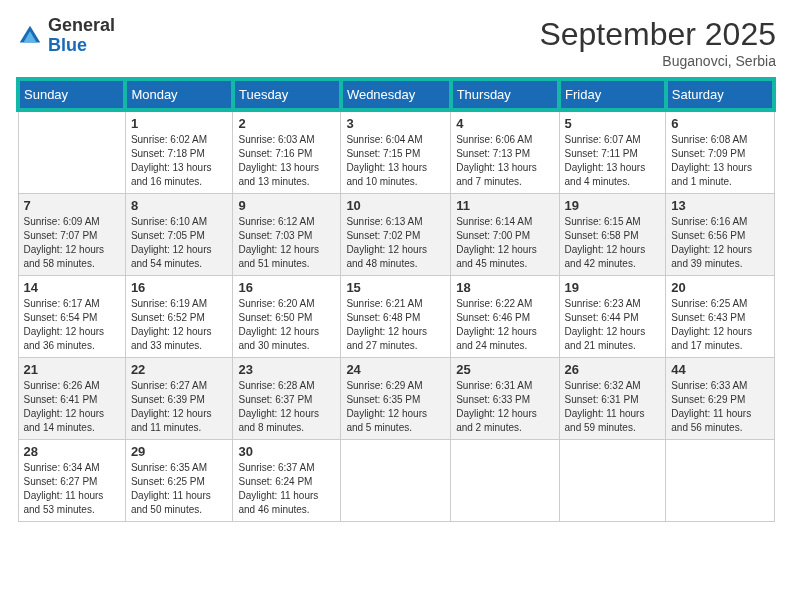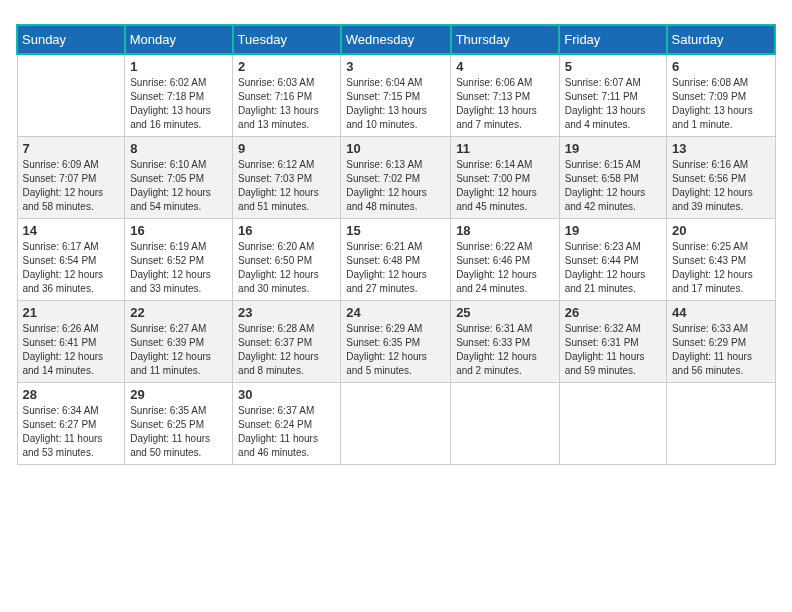--- a/index.html
+++ b/index.html
@@ -57,21 +57,21 @@
       border-collapse: collapse;
       font-size: 11px;
     }
     thead tr th {
       background-color: #1a6bb5;
       color: #fff;
       padding: 6px 4px;
       text-align: left;
       font-size: 13px;
       font-weight: normal;
-      border: 2px solid #14b8a6;
+      border: 4px solid #14b8a6;
     }
     tbody tr td {
       border: 1px solid #ccc;
       padding: 4px 5px;
       vertical-align: top;
       height: 80px;
       width: 113px;
     }
     .day-number {
       font-size: 13px;
@@ -95,20 +95,34 @@
       background-color: #f2f2f2;
     }
     .empty-cell {
       background-color: inherit !important;
     }
   </style>
 </head>
 <body>
 
 <div class="header">
+  <div class="logo">
+    <svg class="logo-icon" viewBox="0 0 30 30">
+      <polygon points="15,4 26,22 4,22" fill="#1a6bb5"></polygon>
+      <polygon points="15,10 22,22 8,22" fill="#5bb3e8"></polygon>
+    </svg>
+    <div class="logo-text">
+      <span class="logo-general">General</span>
+      <span class="logo-blue">Blue</span>
+    </div>
+  </div>
+  <div class="title-block">
+    <div class="calendar-title">September 2025</div>
+    <div class="calendar-subtitle">Buganovci, Serbia</div>
+  </div>
 </div>
 
 <table>
   <thead>
     <tr>
       <th>Sunday</th>
       <th>Monday</th>
       <th>Tuesday</th>
       <th>Wednesday</th>
       <th>Thursday</th>

